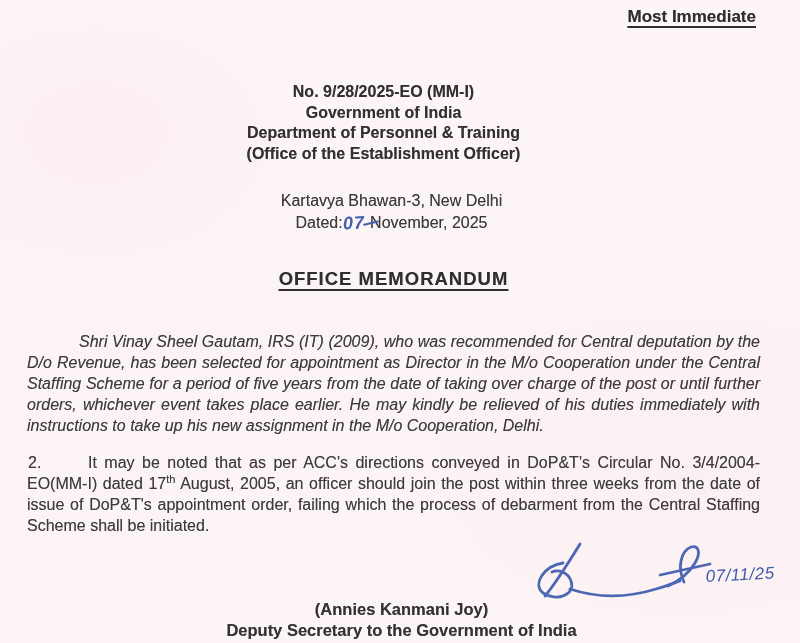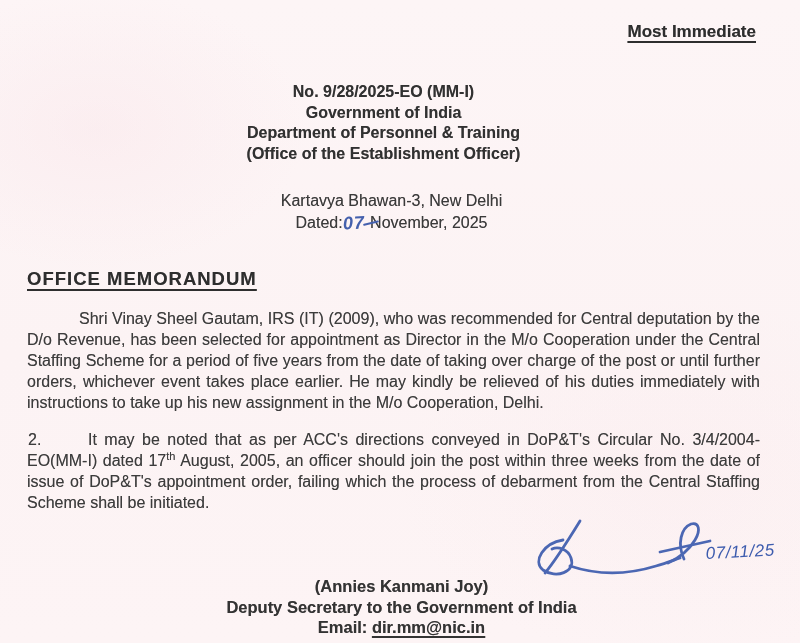--- a/index.html
+++ b/index.html
@@ -16,21 +16,21 @@
     padding:0 40px 0 27px;
     box-sizing:border-box;
     background:
       radial-gradient(ellipse 300px 200px at 12% 20%, rgba(248,225,230,.35), transparent 70%),
       radial-gradient(ellipse 400px 260px at 85% 75%, rgba(250,232,235,.30), transparent 70%),
       linear-gradient(180deg,#fdf5f6 0%,#fcf3f4 55%,#fdf4f5 100%);
   }
   .txt{ text-shadow:0 0 .6px rgba(70,70,70,.55); }
 
   .priority{
-    position:absolute;top:22px;right:44px;
+    position:absolute;top:7px;right:44px;
     font-weight:bold;font-size:17px;color:#2e2e2e;
     text-decoration:underline;text-decoration-thickness:2px;text-underline-offset:4px;
   }
 
   .header-block{
     padding-top:37px;
     text-align:center;
     font-weight:bold;font-size:16px;line-height:20.5px;color:#313131;
     transform:translateX(-10px);
     margin-top:45px;
@@ -57,30 +57,31 @@
   }
   .hand-date::after{
     content:"";
     position:absolute;right:-14px;top:10px;
     width:16px;height:2.4px;background:#4460ad;
     transform:rotate(-10deg);border-radius:2px;
   }
 
   .om-title{
     margin-top:35px;
+    text-align:center;
     font-weight:bold;font-size:18.5px;letter-spacing:1px;color:#2e2e2e;
     text-decoration:underline;text-decoration-thickness:2px;text-underline-offset:4px;
   }
 
   .para{
     font-size:16px;line-height:21px;
     text-align:justify;color:#3c3c3c;
     margin:0;
   }
-  .para1{ margin-top:18px; text-indent:52px; }
+  .para1{ margin-top:41px; text-indent:52px;font-style:italic; }
   .para2{ margin-top:16px; }
   .pnum{ display:inline-block;width:61px;text-indent:1px; }
   sup{ font-size:11px;line-height:0; }
 
   .sig-block{
     margin-top:5px;
     text-align:right;
     margin-right:-16px;
   }
   .sig-svg{ display:block;margin-left:auto;margin-right:2px; }

